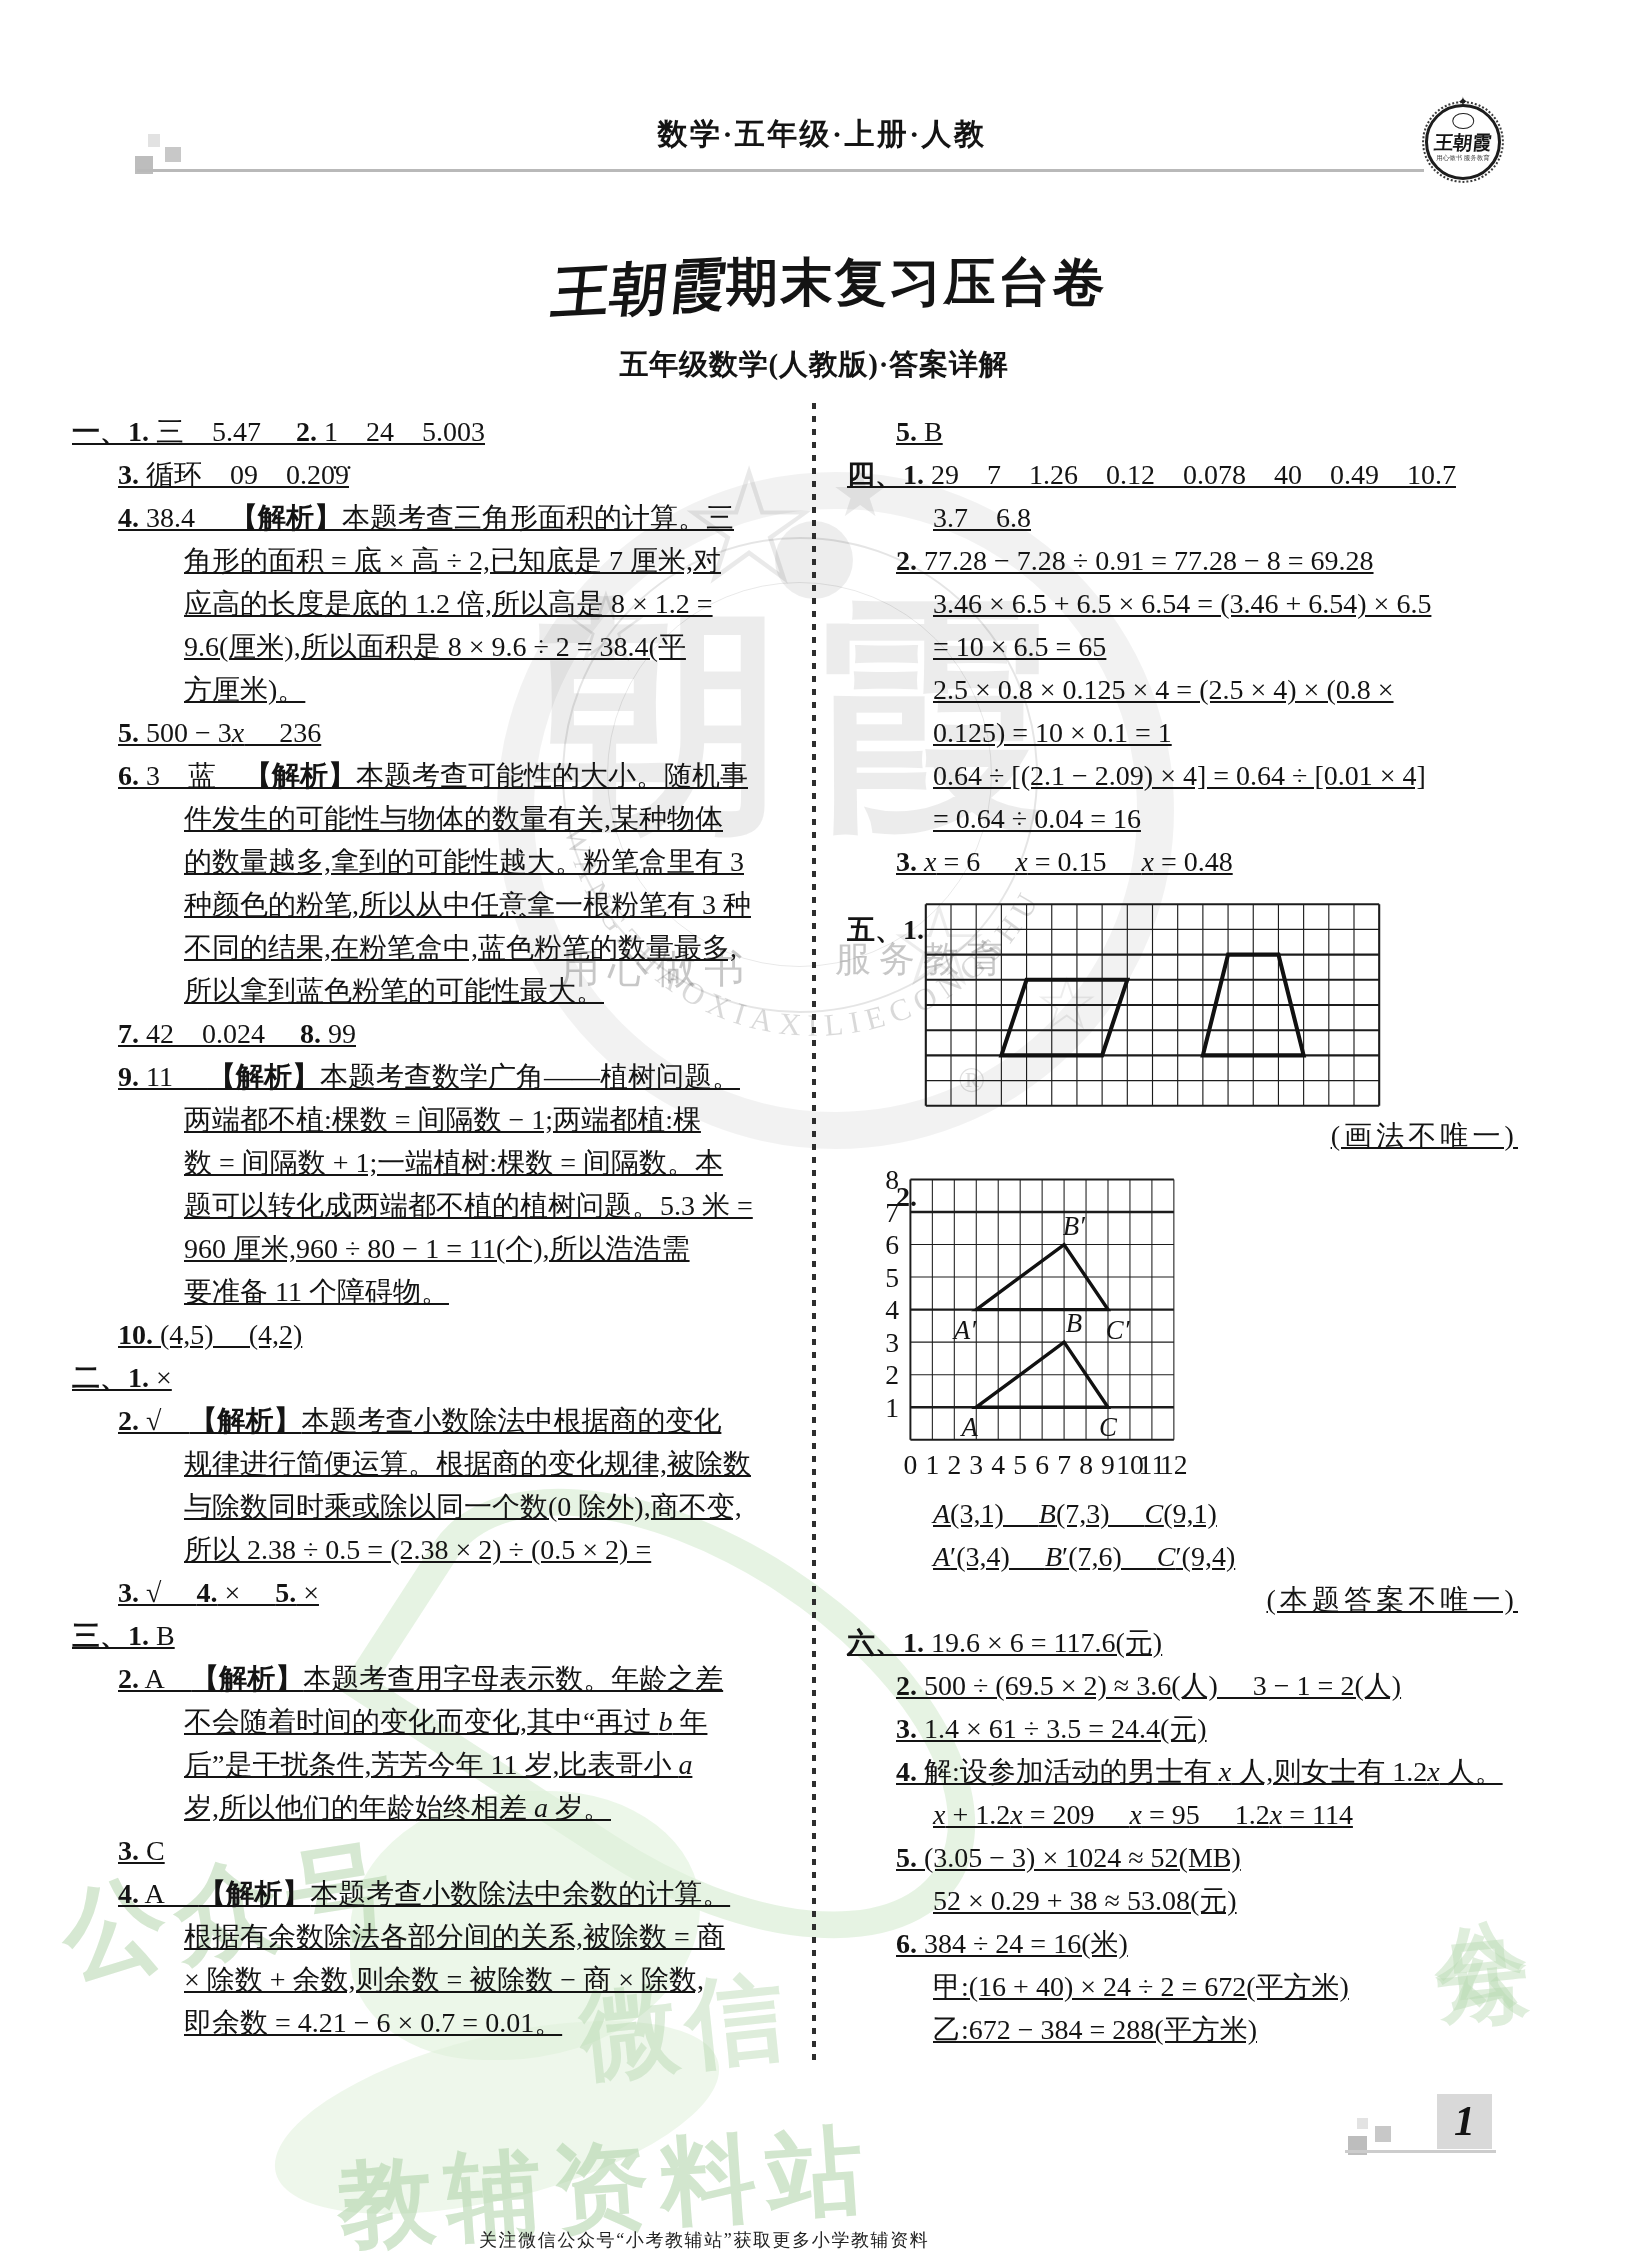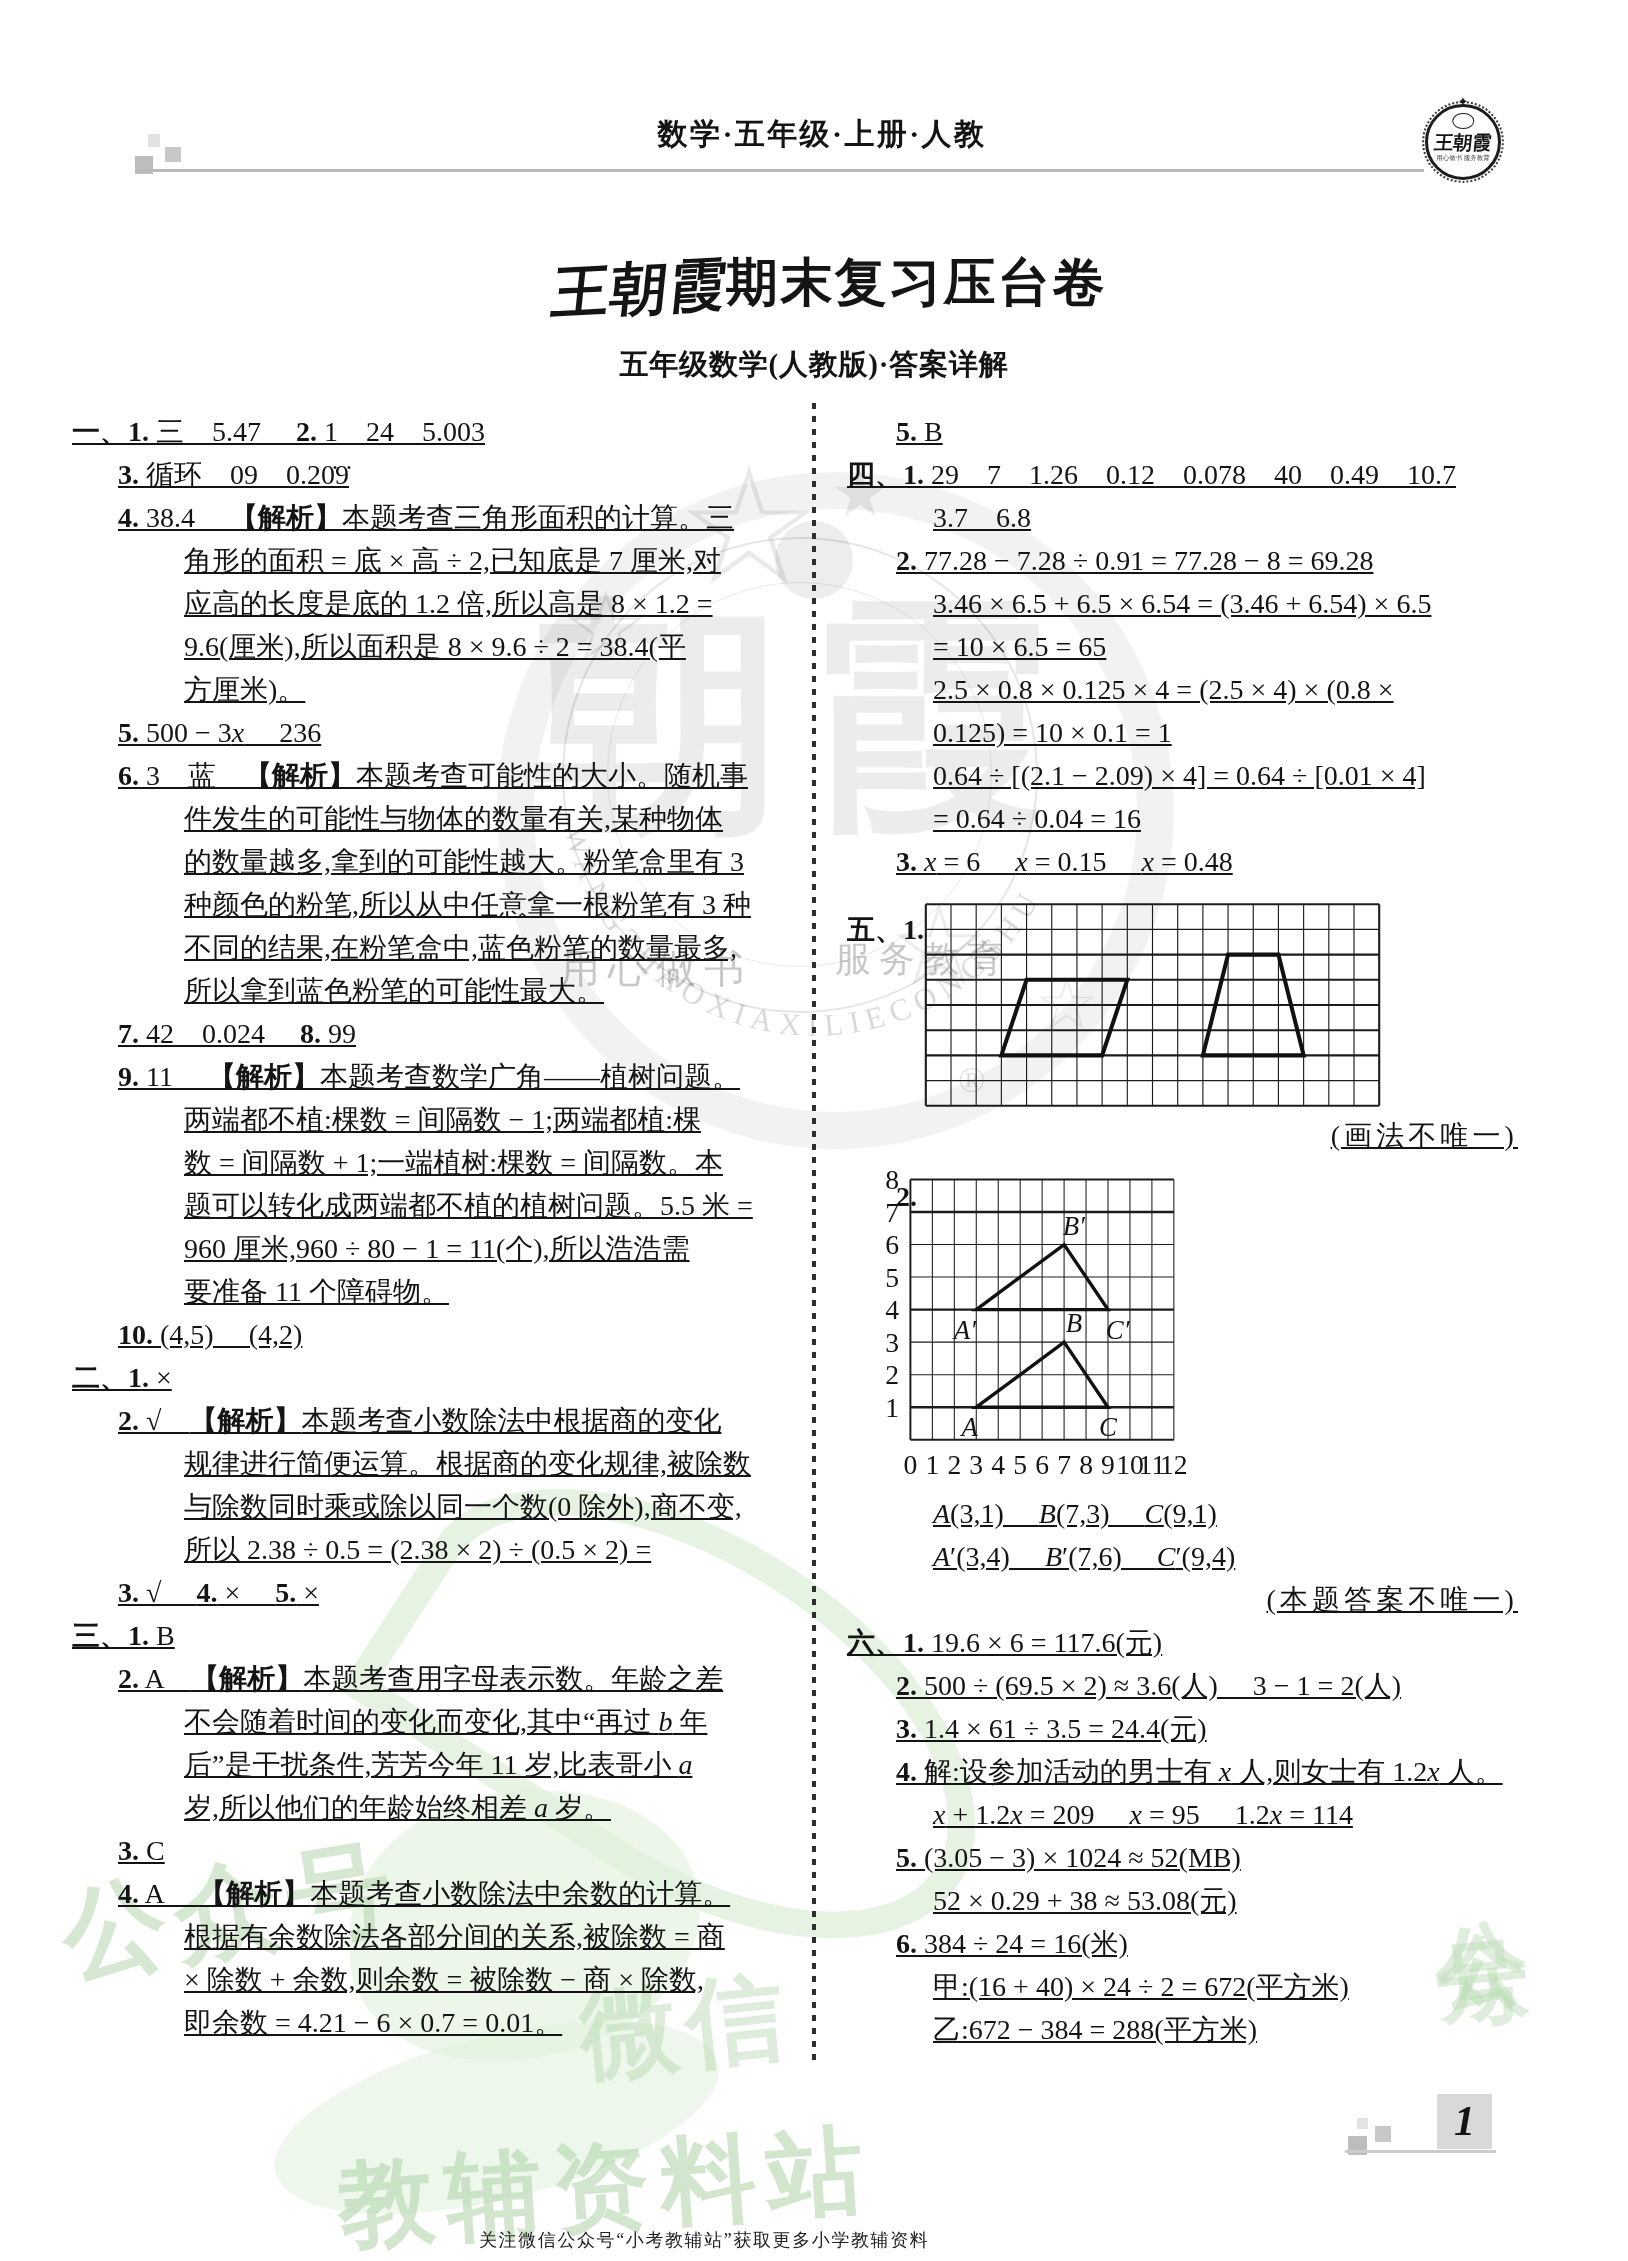--- a/index.html
+++ b/index.html
@@ -141,21 +141,21 @@
       <div class="line l1"><b>6.</b> 3　蓝　<b>【解析】</b>本题考查可能性的大小。随机事</div>
       <div class="line l2">件发生的可能性与物体的数量有关,某种物体</div>
       <div class="line l2">的数量越多,拿到的可能性越大。粉笔盒里有 3</div>
       <div class="line l2">种颜色的粉笔,所以从中任意拿一根粉笔有 3 种</div>
       <div class="line l2">不同的结果,在粉笔盒中,蓝色粉笔的数量最多,</div>
       <div class="line l2">所以拿到蓝色粉笔的可能性最大。</div>
       <div class="line l1"><b>7.</b> 42　0.024　 <b>8.</b> 99</div>
       <div class="line l1"><b>9.</b> 11　 <b>【解析】</b>本题考查数学广角——植树问题。</div>
       <div class="line l2">两端都不植:棵数 = 间隔数 − 1;两端都植:棵</div>
       <div class="line l2">数 = 间隔数 + 1;一端植树:棵数 = 间隔数。本</div>
-      <div class="line l2">题可以转化成两端都不植的植树问题。5.5 米 =</div>
+      <div class="line l2">题可以转化成两端都不植的植树问题。5.3 米 =</div>
       <div class="line l2">960 厘米,960 ÷ 80 − 1 = 11(个),所以浩浩需</div>
       <div class="line l2">要准备 11 个障碍物。</div>
       <div class="line l1"><b>10.</b> (4,5)　 (4,2)</div>
       <div class="line l0"><b>二、1.</b> ×</div>
       <div class="line l1"><b>2.</b> √　<b>【解析】</b>本题考查小数除法中根据商的变化</div>
       <div class="line l2">规律进行简便运算。根据商的变化规律,被除数</div>
       <div class="line l2">与除数同时乘或除以同一个数(0 除外),商不变,</div>
       <div class="line l2">所以 2.38 ÷ 0.5 = (2.38 × 2) ÷ (0.5 × 2) =</div>
       <div class="line l1"><b>3.</b> √　 <b>4.</b> ×　 <b>5.</b> ×</div>
       <div class="line l0"><b>三、1.</b> B</div>

